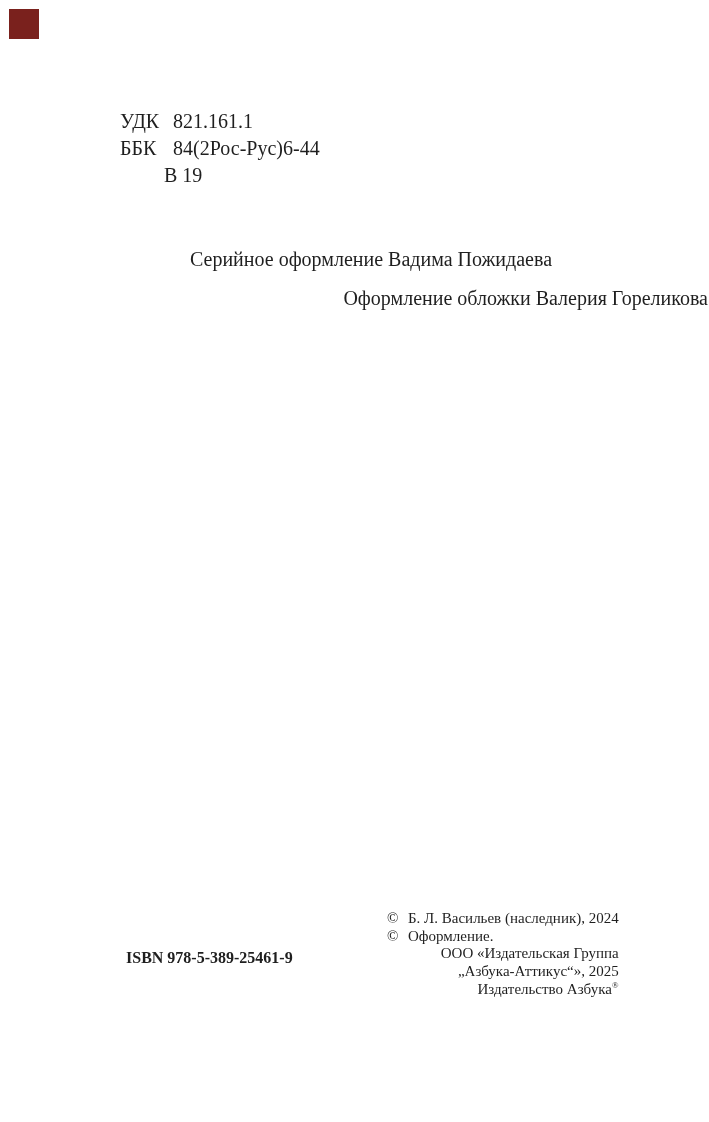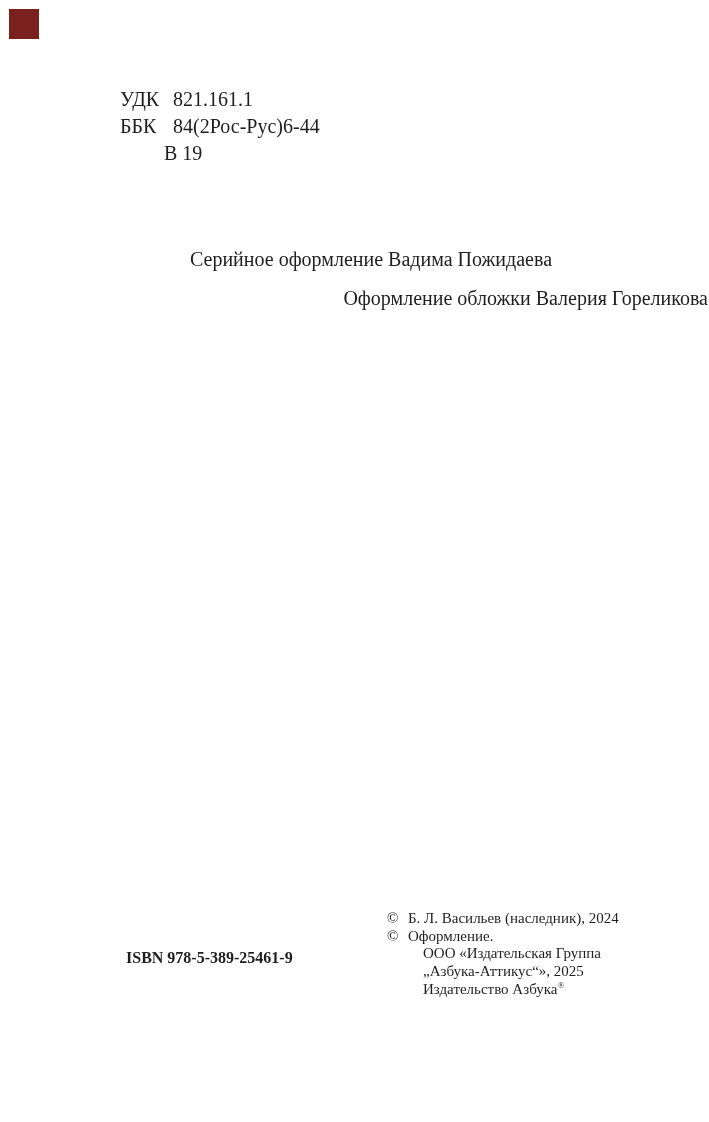--- a/index.html
+++ b/index.html
@@ -17,21 +17,21 @@
     position: absolute;
     left: 9px;
     top: 9px;
     width: 30px;
     height: 30px;
   }
 
   .catalog {
     position: absolute;
     left: 120px;
-    top: 86px;
+    top: 108px;
     font-size: 20px;
     line-height: 27px;
     white-space: nowrap;
   }
   .cat-label { display: inline-block; width: 53px; }
   .cat-sign { margin-left: 44px; }
 
   .credits {
     position: absolute;
     left: 34px;
@@ -46,21 +46,21 @@
 
   .copyright {
     position: absolute;
     left: 387px;
     top: 910px;
     font-size: 15px;
     line-height: 17.7px;
     white-space: nowrap;
   }
   .c-sym { display: inline-block; width: 21px; }
-  .c-indent { margin-left: 36px; }
+  .c-indent { margin-left: 36px; text-align: right; }
   sup.reg { font-size: 9px; vertical-align: super; line-height: 0; }
 
   .isbn {
     position: absolute;
     left: 126px;
     top: 950px;
     font-size: 16px;
     font-weight: bold;
     line-height: 16px;
     white-space: nowrap;

